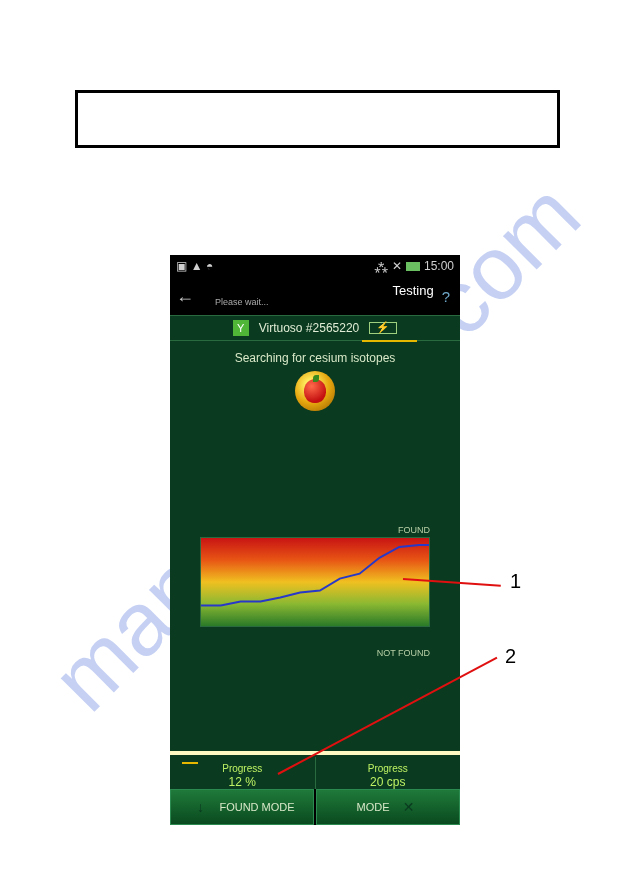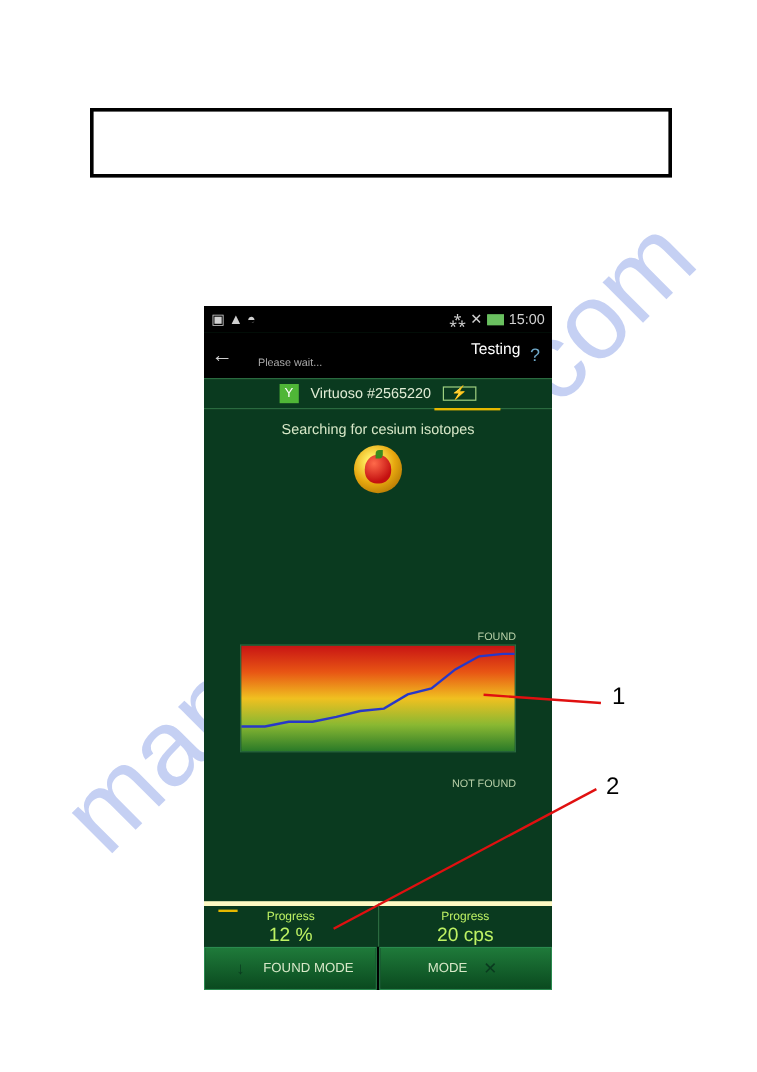--- a/index.html
+++ b/index.html
@@ -129,21 +129,21 @@
     left: 0; right: 0;
     height: 38px;
     border-top: 4px solid #fef9c3;
     display:flex;
     color:#bef264;
     align-items:flex-end;
   }
   .stat-col { flex:1; text-align:center; padding-top:3px; font-size:10px; border-right:1px solid #2a6a3f; }
   .stat-col:last-child { border-right:none; }
   .stat-label { font-size:10px; }
-  .stat-val { font-size:16px; margin-top:1px; }
+  .stat-val { font-size:12px; margin-top:1px; }
   .prog-underline2 { display:block; width:55px; height:2px; background:#e6b800; margin:2px auto 0; }
   .bottom-buttons {
     position:absolute;
     bottom:0; left:0; right:0;
     height:36px;
     display:flex;
     gap:2px;
     background:#000;
   }
   .btn {

